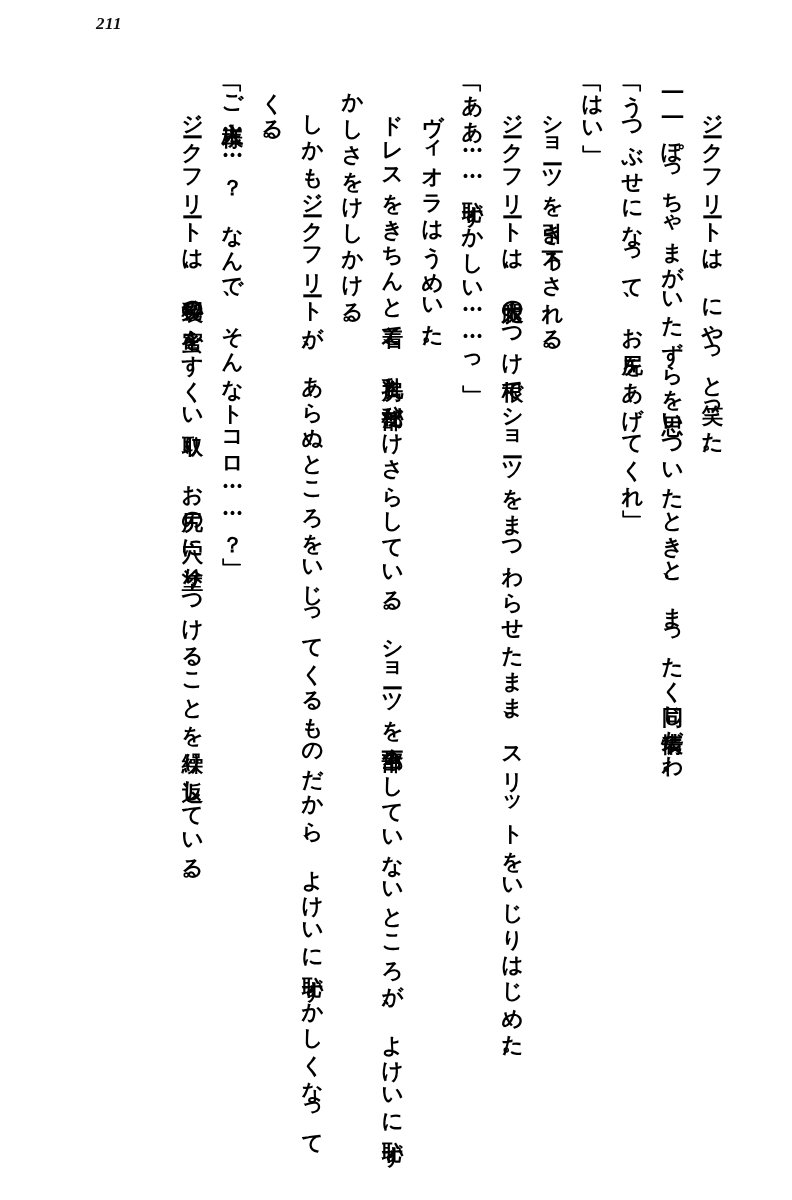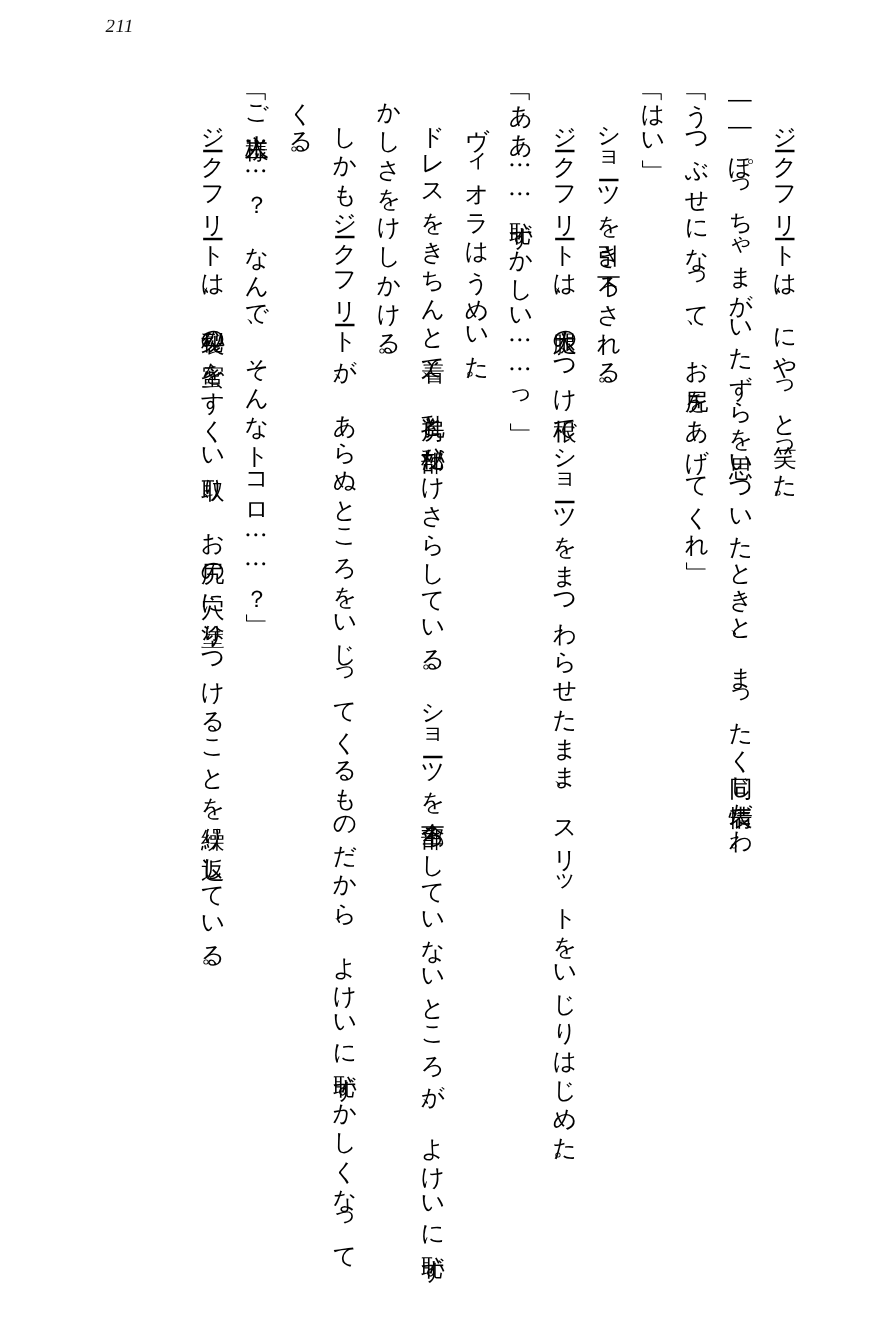--- a/index.html
+++ b/index.html
@@ -12,20 +12,21 @@
     height: 1200px;
     overflow: hidden;
     font-family: "Liberation Serif", "DejaVu Serif", serif;
     color: #000000;
   }
   .page {
     position: relative;
     width: 792px;
     height: 1200px;
     background: #ffffff;
+    font-weight: bold;
   }
   .page-number {
     position: absolute;
     top: 14px;
     left: 96px;
     font-size: 17px;
     font-style: italic;
     font-family: "Liberation Serif", "DejaVu Serif", serif;
     letter-spacing: 0.5px;
     color: #111111;

